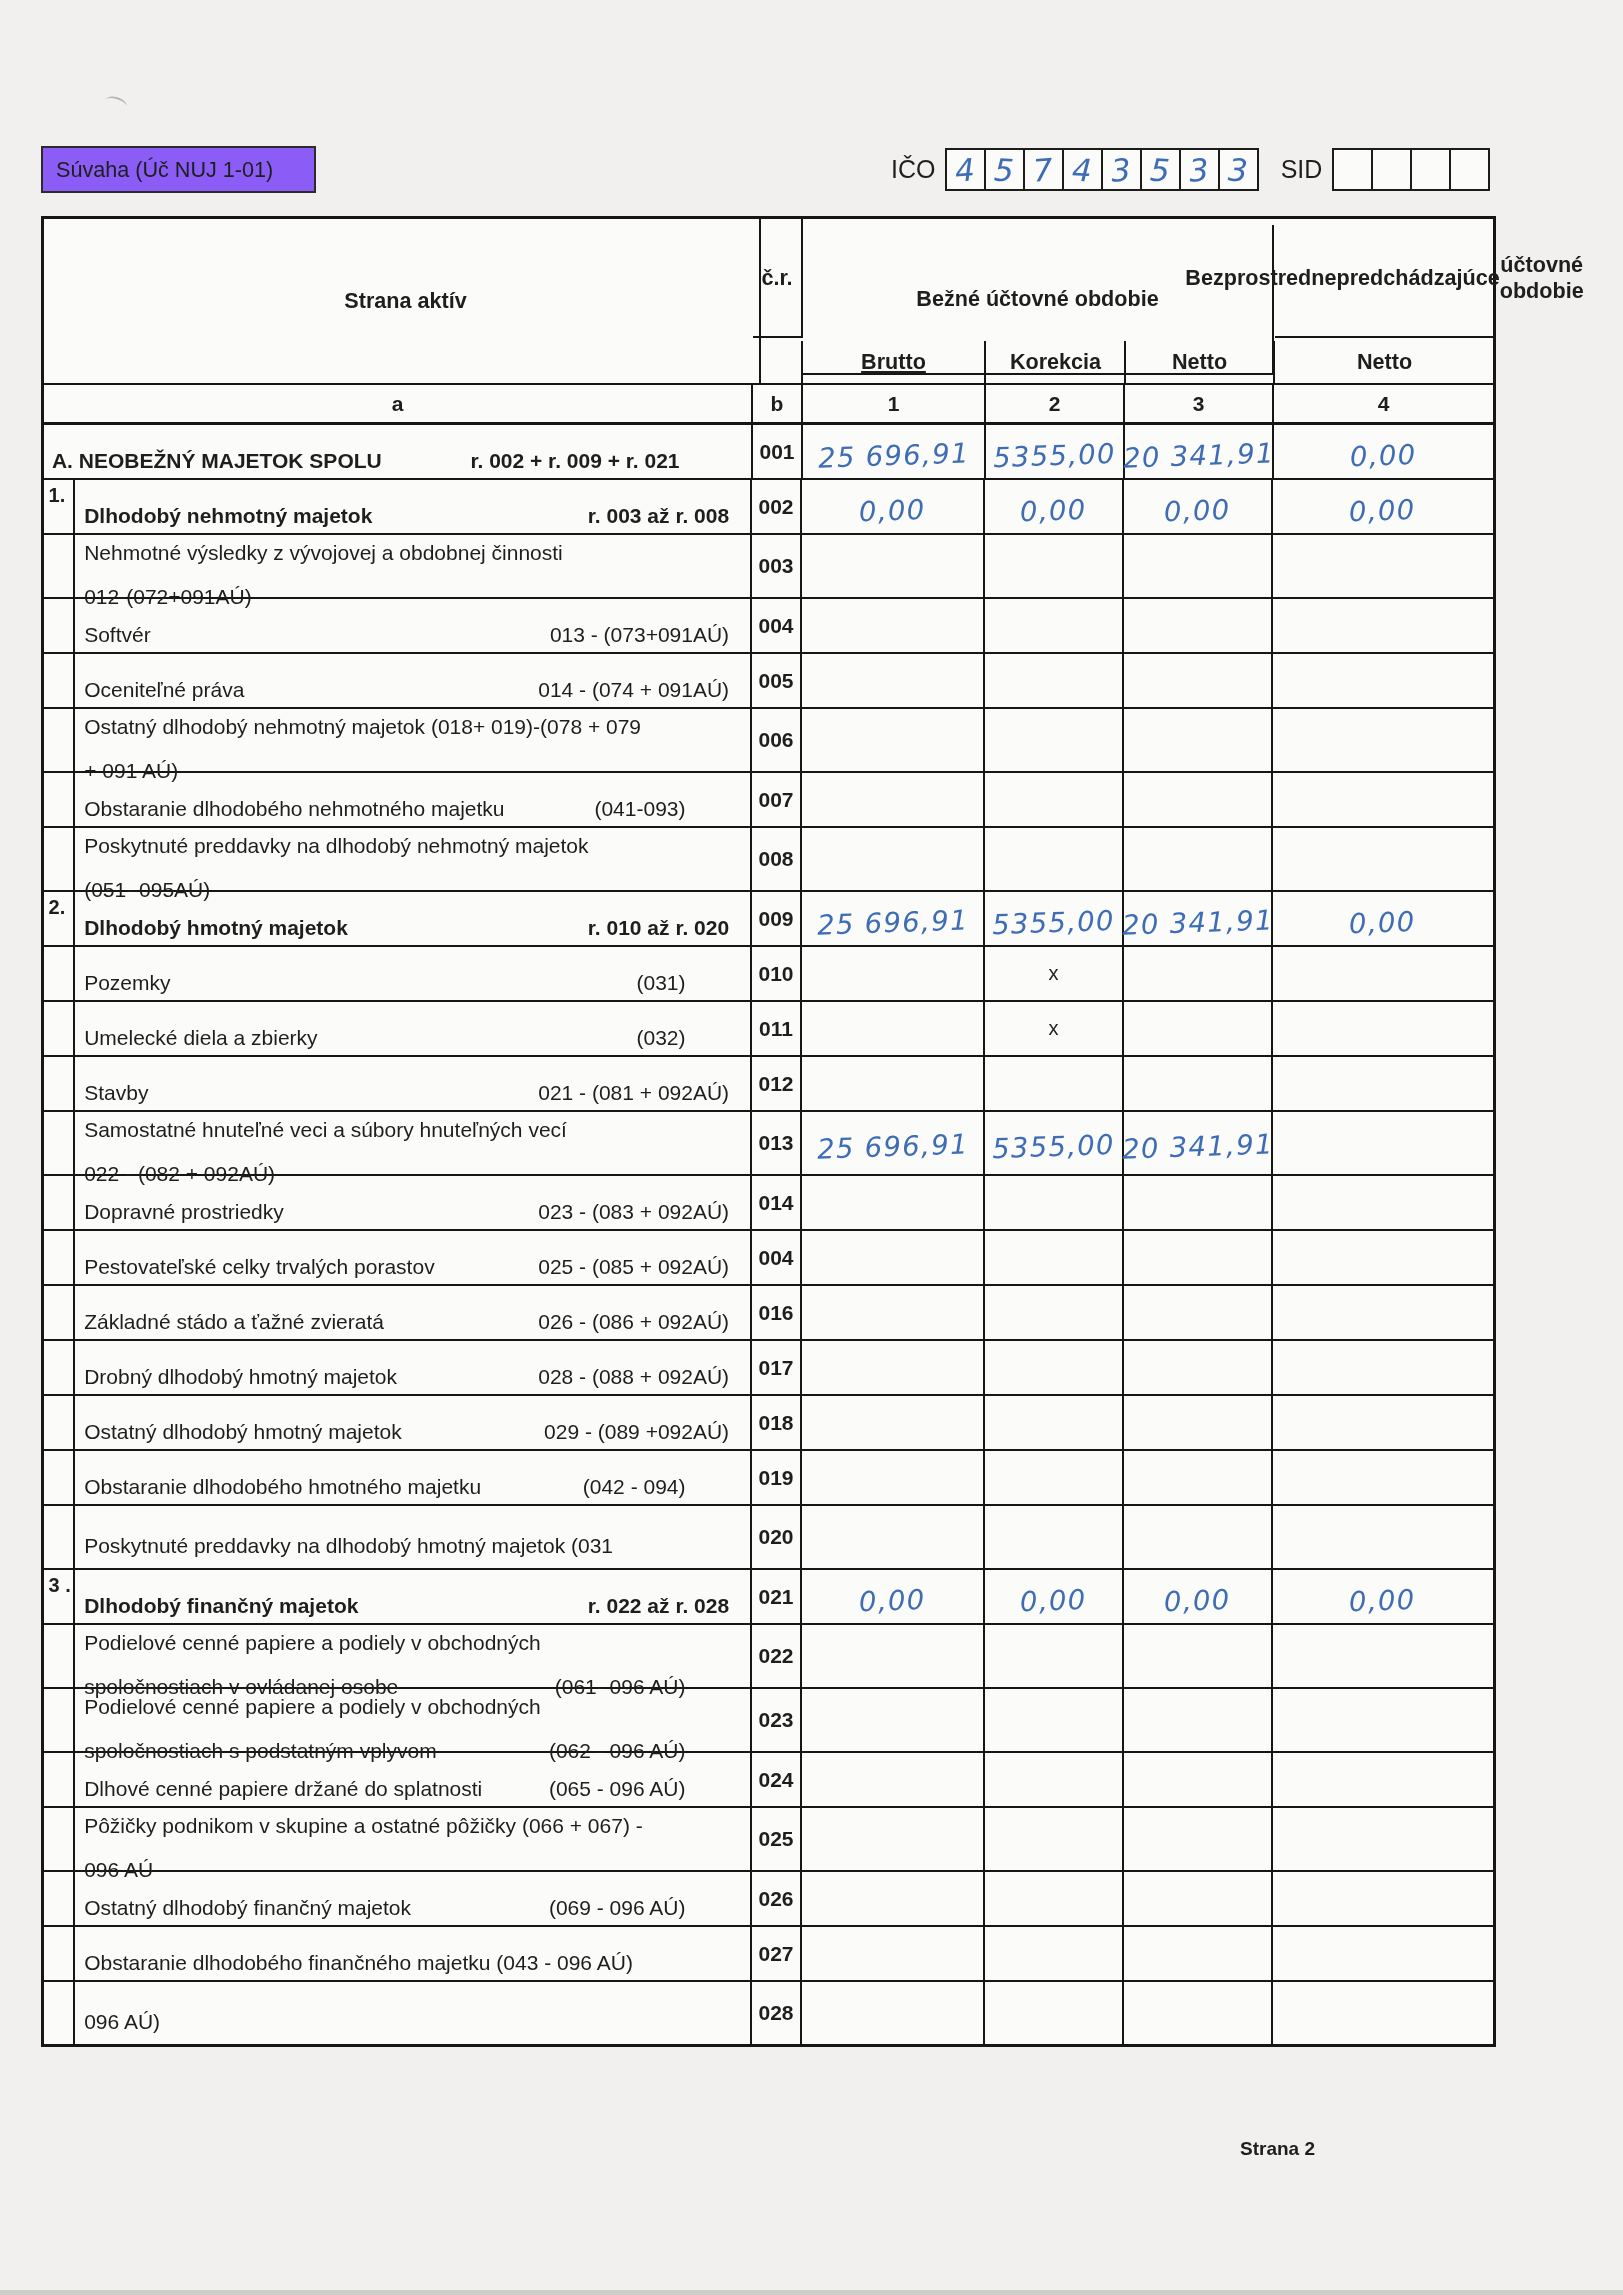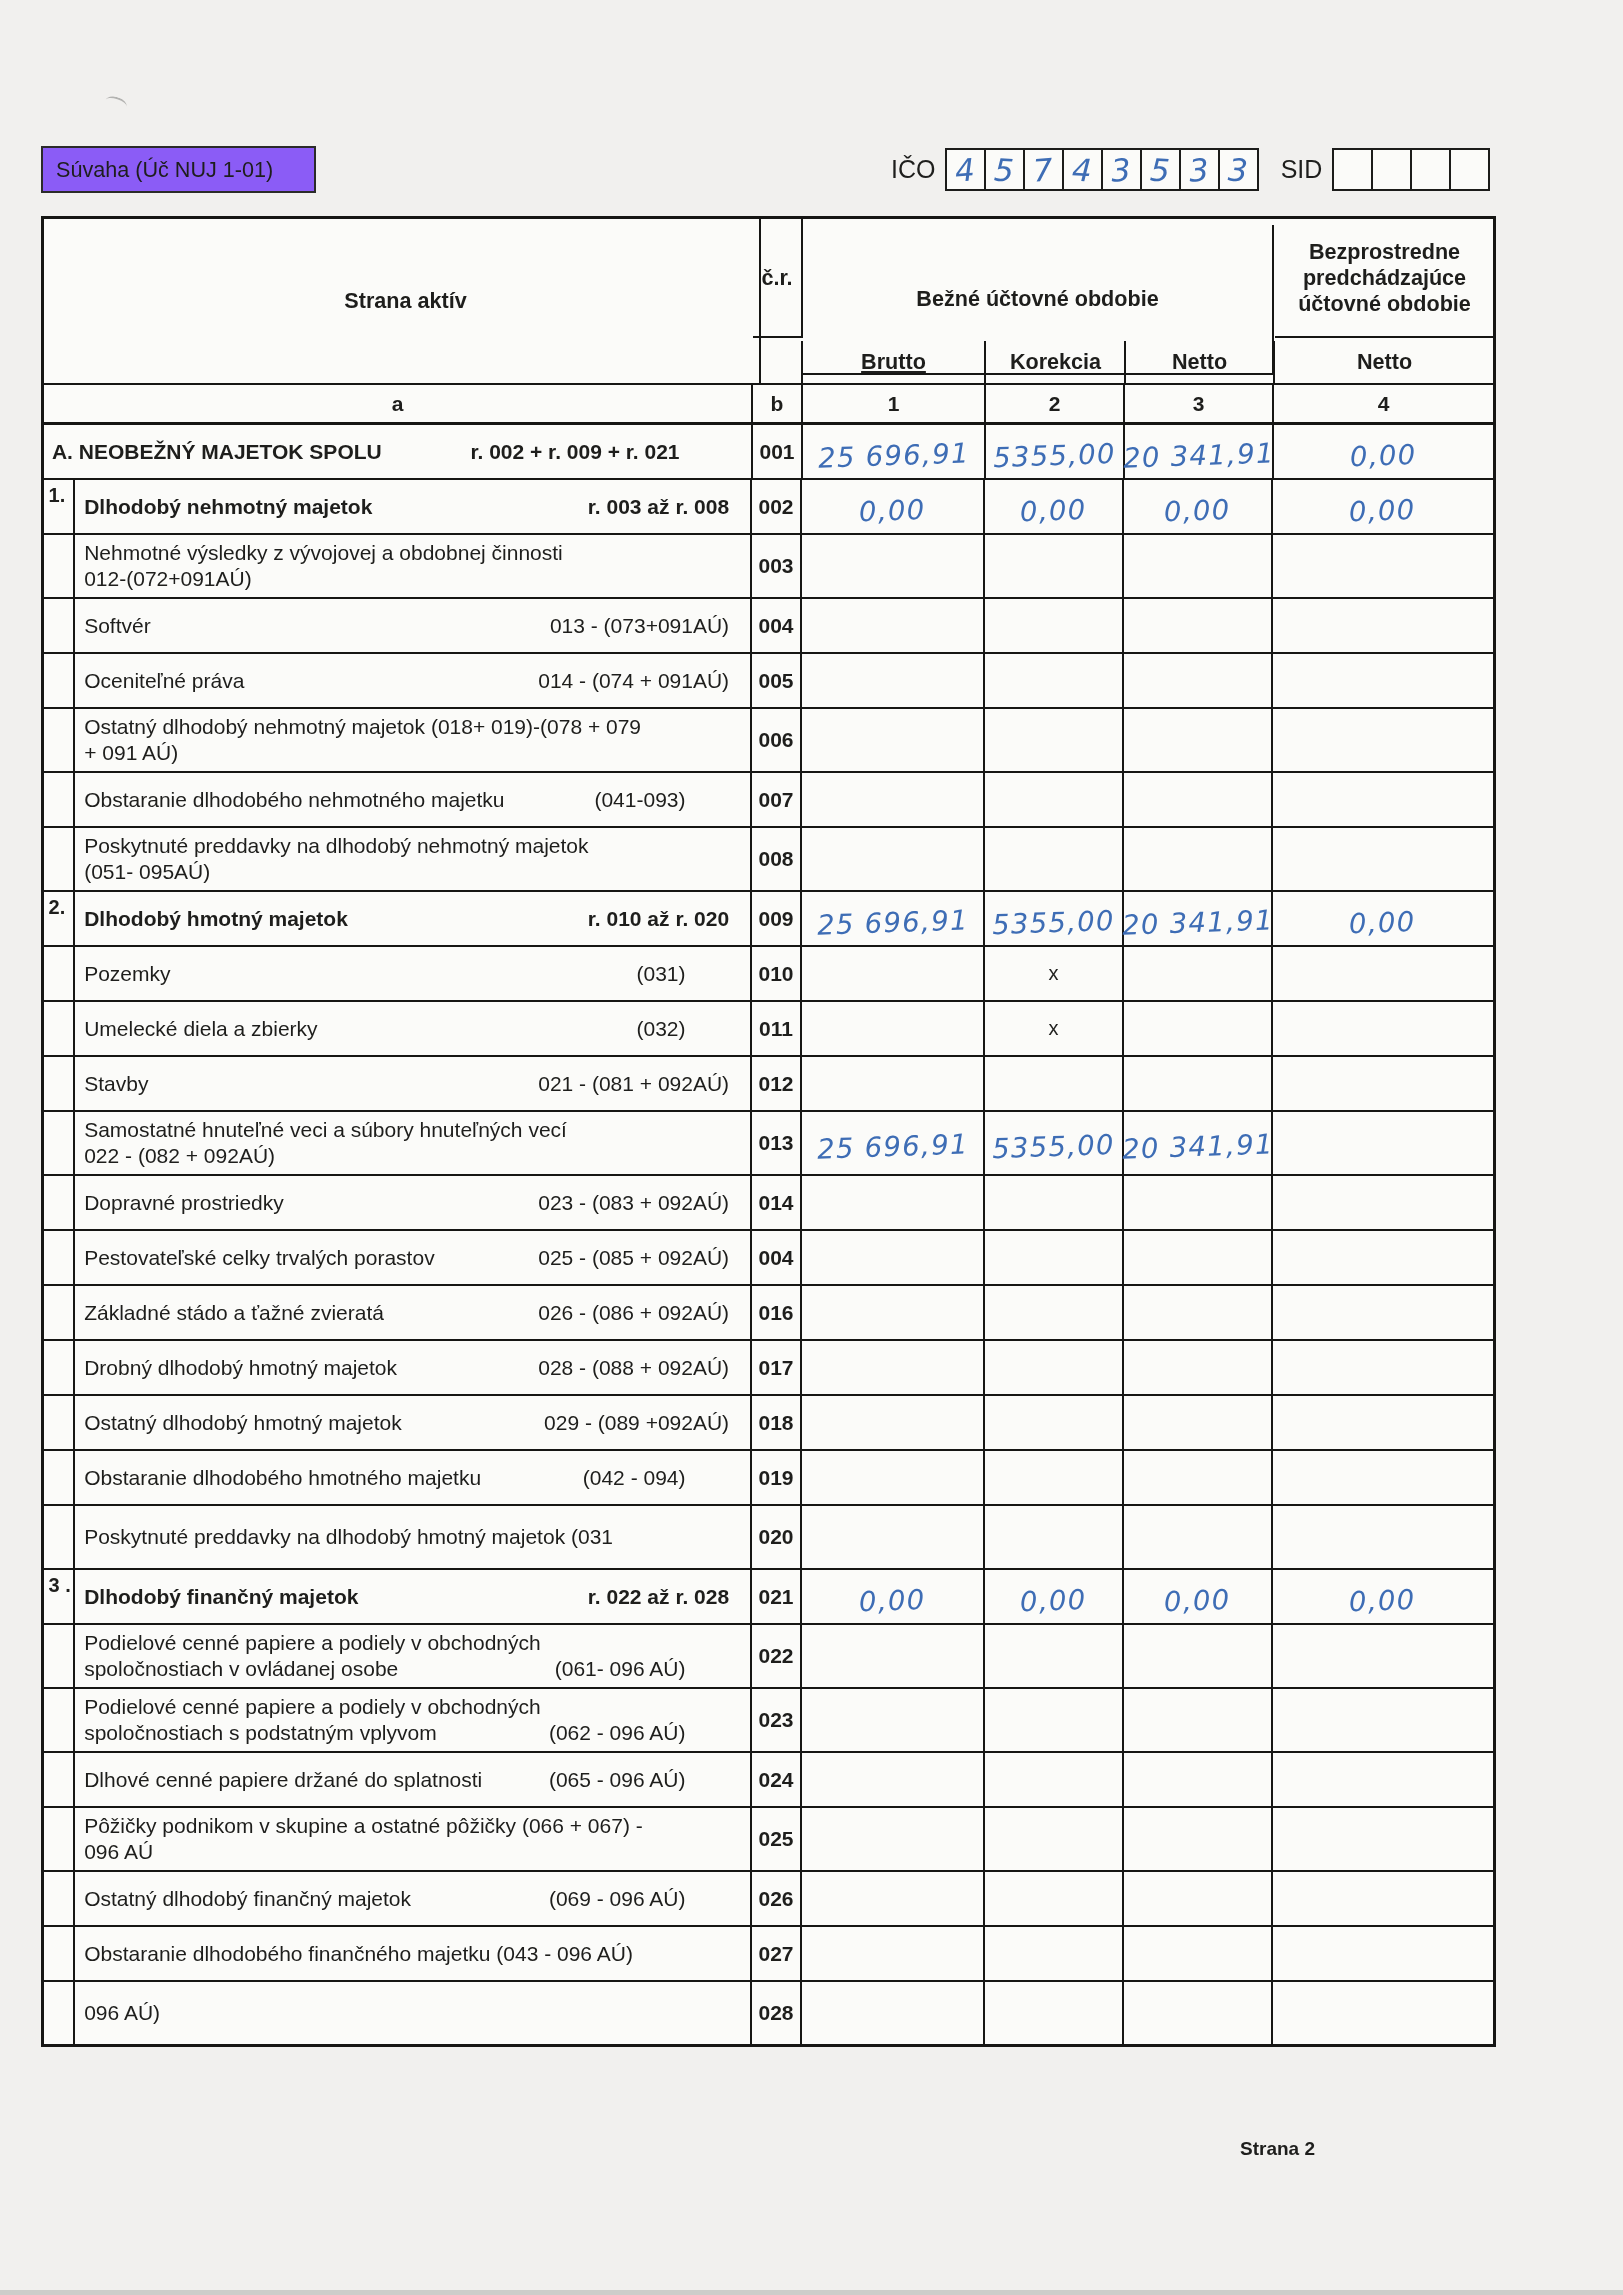--- a/index.html
+++ b/index.html
@@ -54,21 +54,21 @@
   .thead { position:relative; height:164px; border-bottom:2.6px solid #161614; }
   .hcell {
     position:absolute; box-sizing:border-box;
     display:flex; align-items:center; justify-content:center;
     font-weight:bold; font-size:21.6px; text-align:center; line-height:26px;
   }
   .h-a      { left:8px;      top:0;    width:709px; height:164px; border-right:2.6px solid #161614; }
   .h-cr     { left:709px; top:0;    width:50px;  height:119px; border-right:2.6px solid #161614; border-bottom:2.6px solid #161614; }
   .h-cr-sub { left:709px; top:122px; width:50px; height:42px;  border-right:2.6px solid #161614; }
   .h-cur    { left:759px; top:6px;    width:471px; height:150px; border-right:2.6px solid #161614; border-bottom:2.6px solid #161614; }
-  .h-prev   { left:1231px; top:0;    width:219px; height:119px; border-bottom:2.6px solid #161614; flex-direction:column; }
+  .h-prev   { left:1231px; top:0;    width:219px; height:119px; border-bottom:2.6px solid #161614; flex-direction:row; }
   .h-brutto { left:759px; top:122px; width:183px; height:42px; border-right:2.6px solid #161614;text-decoration:underline; }
   .h-korek  { left:943px; top:122px; width:139px; height:42px; border-right:2.6px solid #161614; }
   .h-netto  { left:1082px; top:122px; width:149px; height:42px; border-right:2.6px solid #161614; }
   .h-netto4 { left:1231px; top:122px; width:219px; height:42px; }
   .ab-row { display:flex; height:37px; border-bottom:3.9px solid #161614; }
   .ab-cell {
     box-sizing:border-box; display:flex; align-items:center; justify-content:center;
     font-weight:bold; font-size:21px; border-right:2.6px solid #161614;
   }
   .ab-cell:last-child { border-right:none; }
@@ -80,21 +80,21 @@
   .c-idx {
     width:31px; box-sizing:border-box; border-right:2px solid #161614;
     font-weight:bold; font-size:20px; padding:3.9px 0 0 4.6px;
   }
   .c-label {
     width:677px; box-sizing:border-box; border-right:2.6px solid #161614;
     display:flex; flex-direction:column; justify-content:center;
     padding:0 6.5px 0 9.2px; font-size:21px; line-height:26px;
   }
   .c-label.merged { width:709px; padding-left:7.9px; }
-  .lbl-line { display:flex; align-items:baseline; }
+  .lbl-line { display:flex; align-items:baseline;margin-top:18px; }
   .formula { margin-left:auto; padding-right:14.4px; white-space:nowrap; }
   .formula.paren { padding-right:58px; }
   .formula.wide { padding-right:65px; }
   .row.bold .c-label { font-weight:bold; }
   .c-cr {
     width:50px; box-sizing:border-box; border-right:2.6px solid #161614;
     display:flex; align-items:center; justify-content:center;
     font-weight:bold; font-size:21px;
   }
   .c-v {

